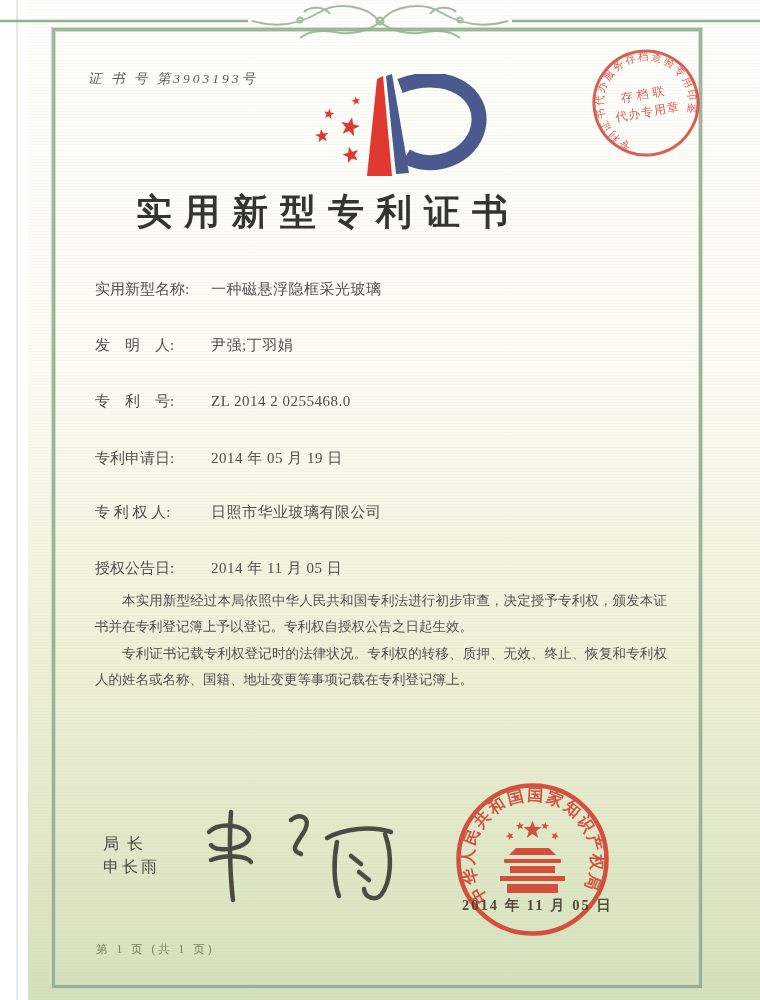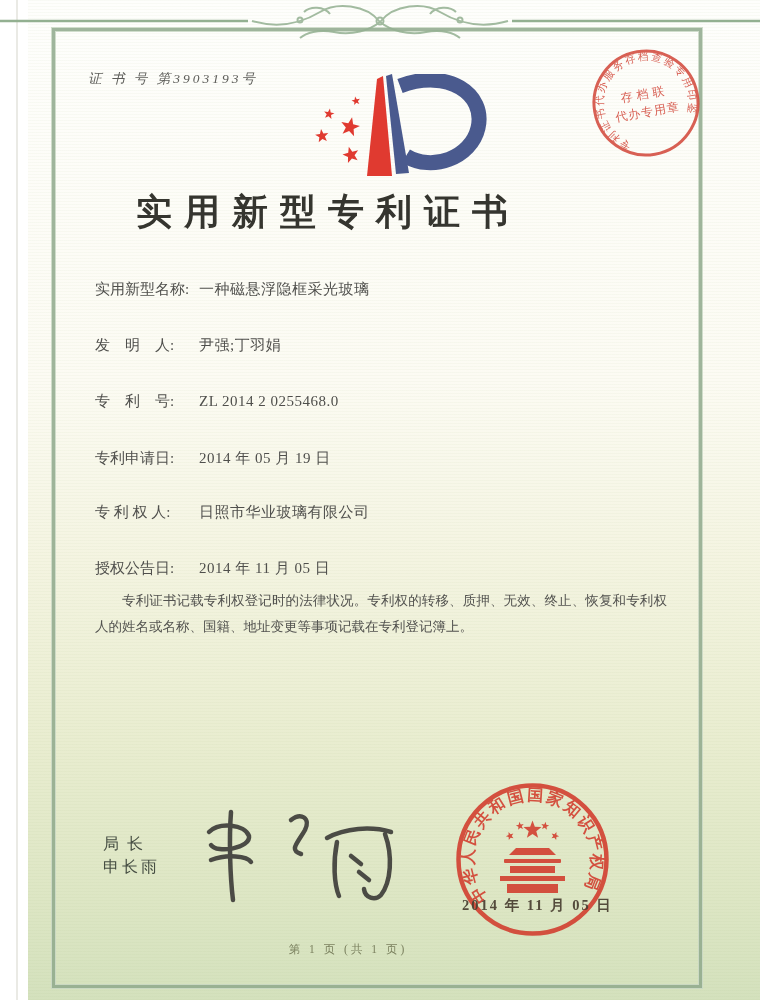--- a/index.html
+++ b/index.html
@@ -31,31 +31,31 @@
   .cert-no{position:absolute;left:88px;top:70px;font-size:13.5px;letter-spacing:3px;color:#5c5c58;font-style:italic;}
   .logo{position:absolute;left:280px;top:74px;width:218px;height:112px;}
   .agency-stamp{position:absolute;left:583px;top:40px;width:126px;height:126px;transform:rotate(-10deg);opacity:.8;}
   .title{
     position:absolute;left:52px;top:188px;width:552px;text-align:center;
     font-size:36px;font-weight:700;letter-spacing:12px;color:var(--title-ink,#35352f);
   }
   .fields{position:absolute;left:95px;top:280px;width:580px;font-size:15px;color:#4f4f4c;}
   .field-row{position:absolute;left:0;white-space:nowrap;}
   .field-label{display:inline-block;min-width:96px;}
-  .field-value{margin-left:8px;letter-spacing:.5px;}
+  .field-value{margin-left:20px;letter-spacing:.5px;}
   .r0{top:0;} .r1{top:56px;} .r2{top:112px;} .r3{top:169px;} .r4{top:223px;} .r5{top:279px;}
   .body-text{position:absolute;left:95px;top:588px;width:572px;font-size:13.5px;line-height:1.95;color:var(--ink,#52524f);text-align:justify;}
   .body-text p{text-indent:2em;}
   .director{position:absolute;left:103px;top:834px;color:#454d42;font-size:16px;}
   .director .d-title{letter-spacing:8px;}
   .director .d-name{margin-top:2px;letter-spacing:3px;}
   .signature{position:absolute;left:193px;top:798px;width:218px;height:112px;}
   .seal-date{position:absolute;left:462px;top:896px;font-size:14.5px;letter-spacing:2px;color:rgba(72,62,48,.92);z-index:3;font-weight:700;}
   .official-seal{position:absolute;left:449px;top:776px;width:167px;height:167px;z-index:2;opacity:.88;}
-  .footer{position:absolute;left:52px;top:942px;width:592px;text-align:center;font-size:11.5px;letter-spacing:3px;color:var(--footer-ink,#7b815f);}
+  .footer{position:absolute;left:52px;top:942px;width:592px;text-align:left;font-size:11.5px;letter-spacing:3px;color:var(--footer-ink,#7b815f);padding-left:44px;}
   
   .f-sealred{fill:var(--seal-red,#d23b2c);} .s-sealred{stroke:var(--seal-red,#d23b2c);}
   .f-stampred{fill:var(--stamp-red,#cf3a2c);} .s-stampred{stroke:var(--stamp-red,#cf3a2c);}
   .f-lblue{fill:var(--logo-blue,#4a5a8e);} .s-lblue{stroke:var(--logo-blue,#4a5a8e);}
   .f-lred{fill:var(--logo-red,#e03a30);}
   .s-green{stroke:#93b091;}
   .sig-stroke{stroke:#4b4b45;stroke-width:4.5;fill:none;stroke-linecap:round;}
   text{font-family:"Liberation Serif","DejaVu Serif",serif;}
 </style>
 </head>
@@ -130,20 +130,21 @@
   </div>
   <div class="field-row r4">
     <span class="field-label">专 利 权 人:</span><span class="field-value">日照市华业玻璃有限公司</span>
   </div>
   <div class="field-row r5">
     <span class="field-label">授权公告日:</span><span class="field-value">2014 年 11 月 05 日</span>
   </div>
 </div>
 
 <div class="body-text">
+  <p>本实用新型经过本局依照中华人民共和国专利法进行初步审查，决定授予专利权，颁发本证书并在专利登记簿上予以登记。专利权自授权公告之日起生效。</p>
   <p>专利证书记载专利权登记时的法律状况。专利权的转移、质押、无效、终止、恢复和专利权人的姓名或名称、国籍、地址变更等事项记载在专利登记簿上。</p>
 </div>
 
 <div class="director">
   <div class="d-title">局长</div>
   <div class="d-name">申长雨</div>
 </div>
 
 <svg class="signature" viewBox="0 0 218 112">
   <g class="sig-stroke">

